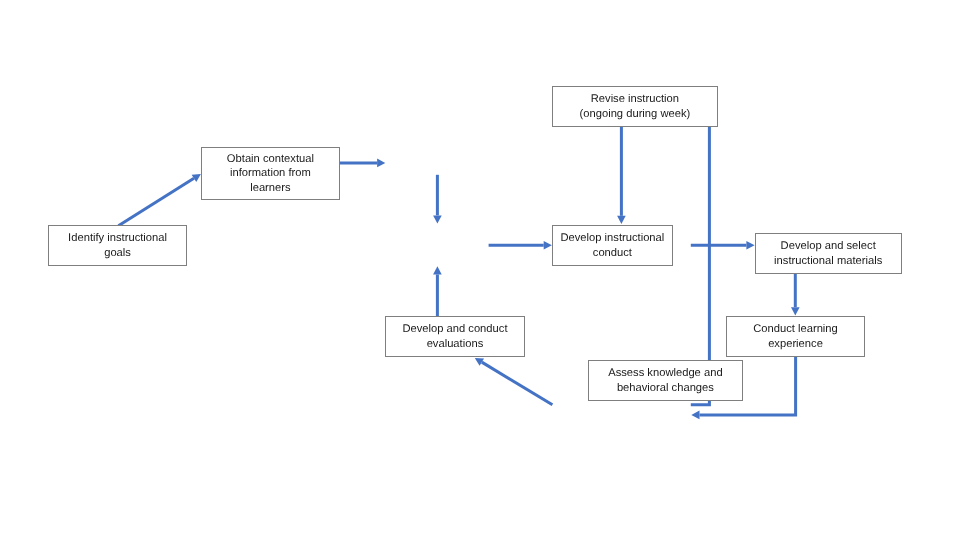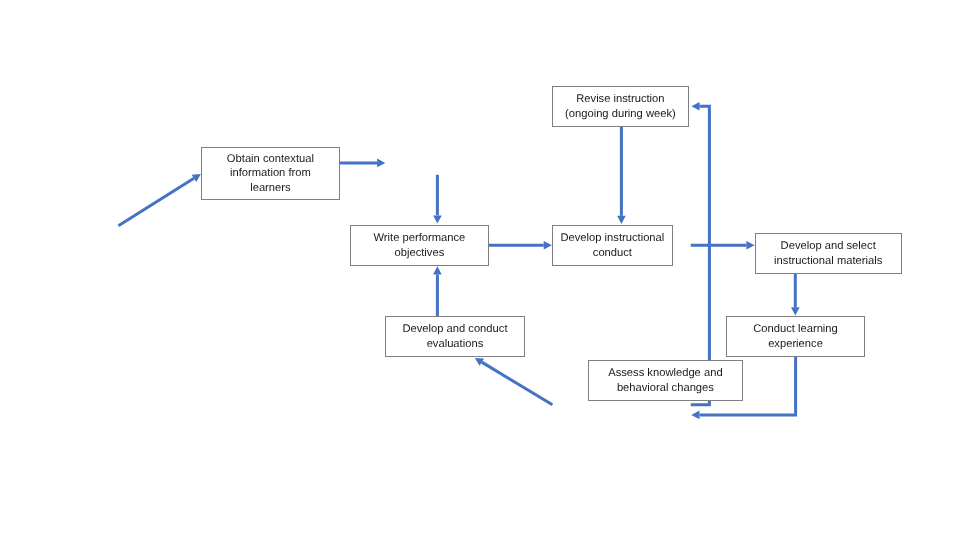--- a/index.html
+++ b/index.html
@@ -60,40 +60,40 @@
       <g>
         <polyline points="552.4,404.8 481.8178402292137,362.1414524065737" fill="none" stroke="#4472C4" stroke-width="3" stroke-linejoin="miter" stroke-linecap="butt"></polyline>
         <polygon points="474.8,357.9 484.0420164911975,358.461365457108 479.5936639672299,365.8215393560394" fill="#4472C4"></polygon>
       </g>
       <g>
         <polyline points="437.4,316.1 437.4,274.5" fill="none" stroke="#4472C4" stroke-width="3" stroke-linejoin="miter" stroke-linecap="butt"></polyline>
         <polygon points="437.4,266.3 441.7,274.5 433.09999999999997,274.5" fill="#4472C4"></polygon>
       </g>
     </svg>
 
+  <div class="node" id="n0" style="left: 48.3px; top: 225px; width: 138.5px; height: 41px; border-color: rgb(127, 127, 127);">
+    <div class="lbl" style="color: rgb(26, 26, 26);">
+      <span class="ln">Identify instructional</span>
+      <span class="ln">goals</span>
+    </div>
+  </div>
   <div class="node" id="n1" style="left: 201px; top: 147px; width: 138.8px; height: 53px; border-color: rgb(127, 127, 127);">
     <div class="lbl" style="color: rgb(26, 26, 26);">
       <span class="ln">Obtain contextual</span>
       <span class="ln">information from</span>
       <span class="ln">learners</span>
-    </div>
-  </div>
-  <div class="node" id="n3" style="left: 349.7px; top: 225px; width: 139.4px; height: 41px; border-color: rgb(127, 127, 127);">
-    <div class="lbl" style="color: rgb(26, 26, 26);">
-      <span class="ln">Write performance</span>
-      <span class="ln">objectives</span>
     </div>
   </div>
   <div class="node" id="n4" style="left: 551.9px; top: 225px; width: 121px; height: 41px; border-color: rgb(127, 127, 127);">
     <div class="lbl" style="color: rgb(26, 26, 26);">
       <span class="ln">Develop instructional</span>
       <span class="ln">conduct</span>
     </div>
   </div>
-  <div class="node" id="n5" style="left: 551.9px; top: 86px; width: 137px; height: 41px; border-color: rgb(127, 127, 127);">
+  <div class="node" id="n5" style="left: 551.9px; top: 86px; width: 166px; height: 41px; border-color: rgb(127, 127, 127);">
     <div class="lbl" style="color: rgb(26, 26, 26);">
       <span class="ln">Revise instruction</span>
       <span class="ln">(ongoing during week)</span>
     </div>
   </div>
   <div class="node" id="n6" style="left: 754.7px; top: 225px; width: 147px; height: 41px; border-color: rgb(127, 127, 127); margin-top: 8px;">
     <div class="lbl" style="color: rgb(26, 26, 26);">
       <span class="ln">Develop and select</span>
       <span class="ln">instructional materials</span>
     </div>

